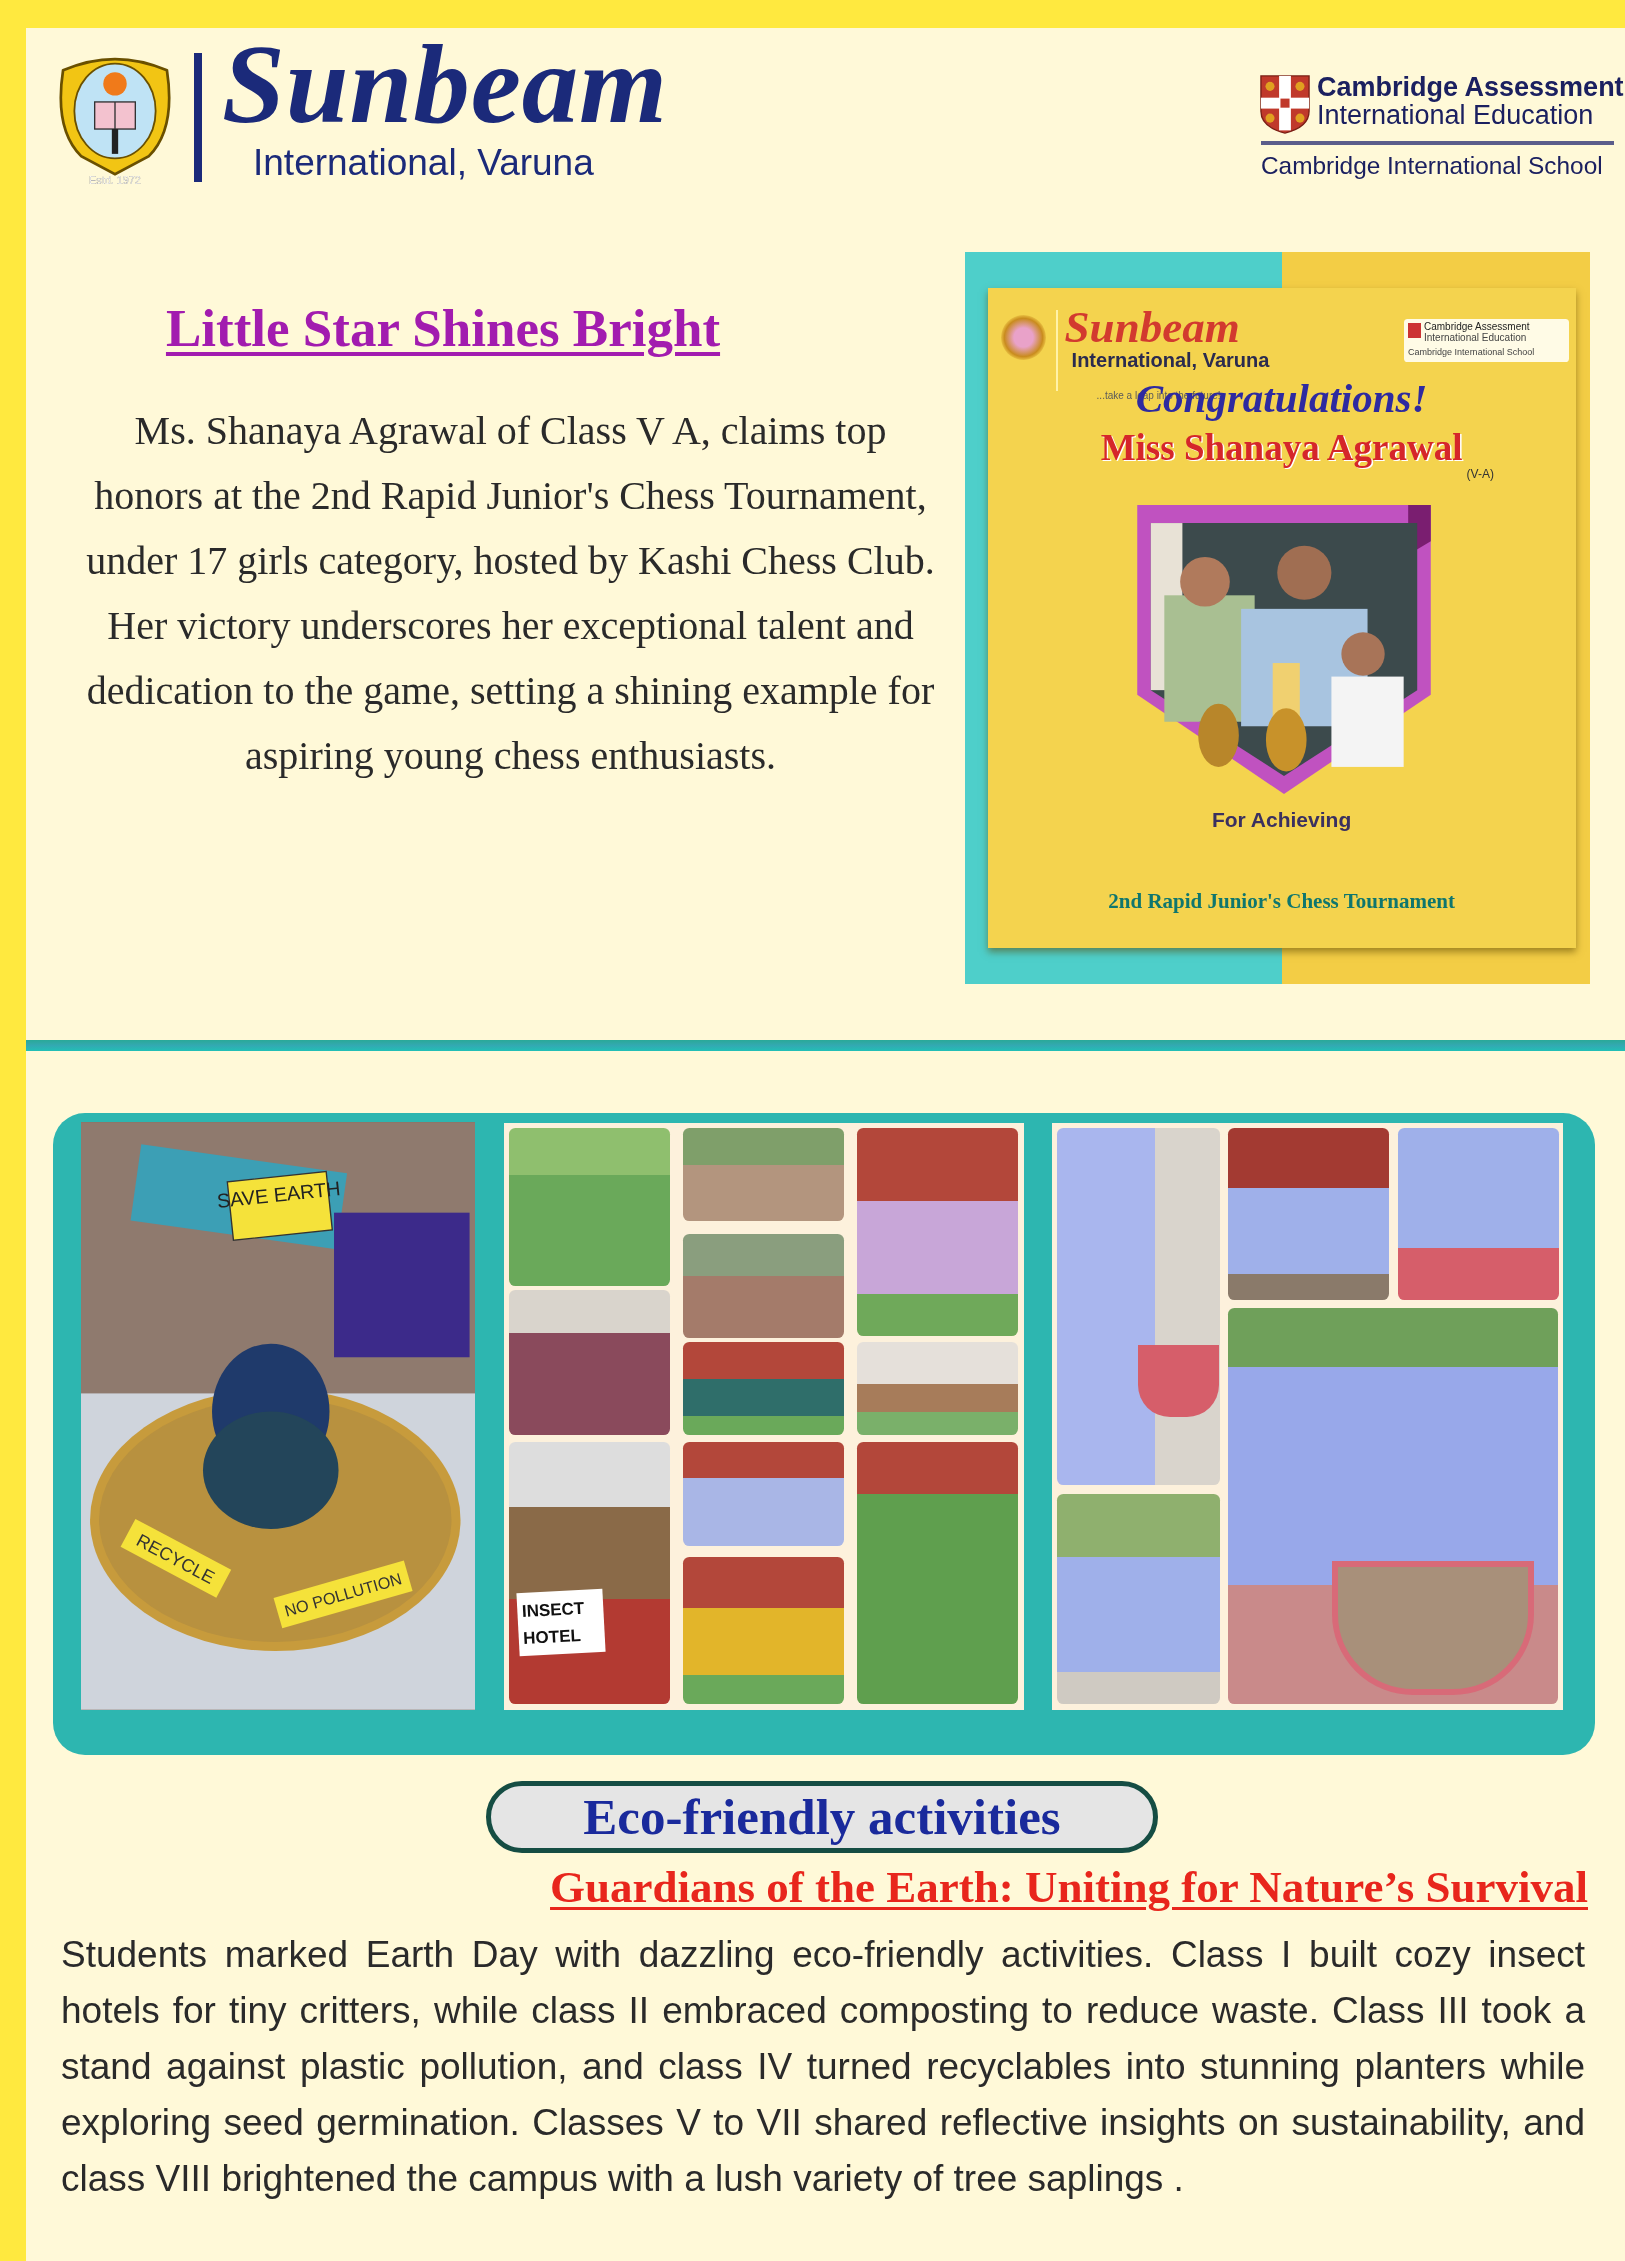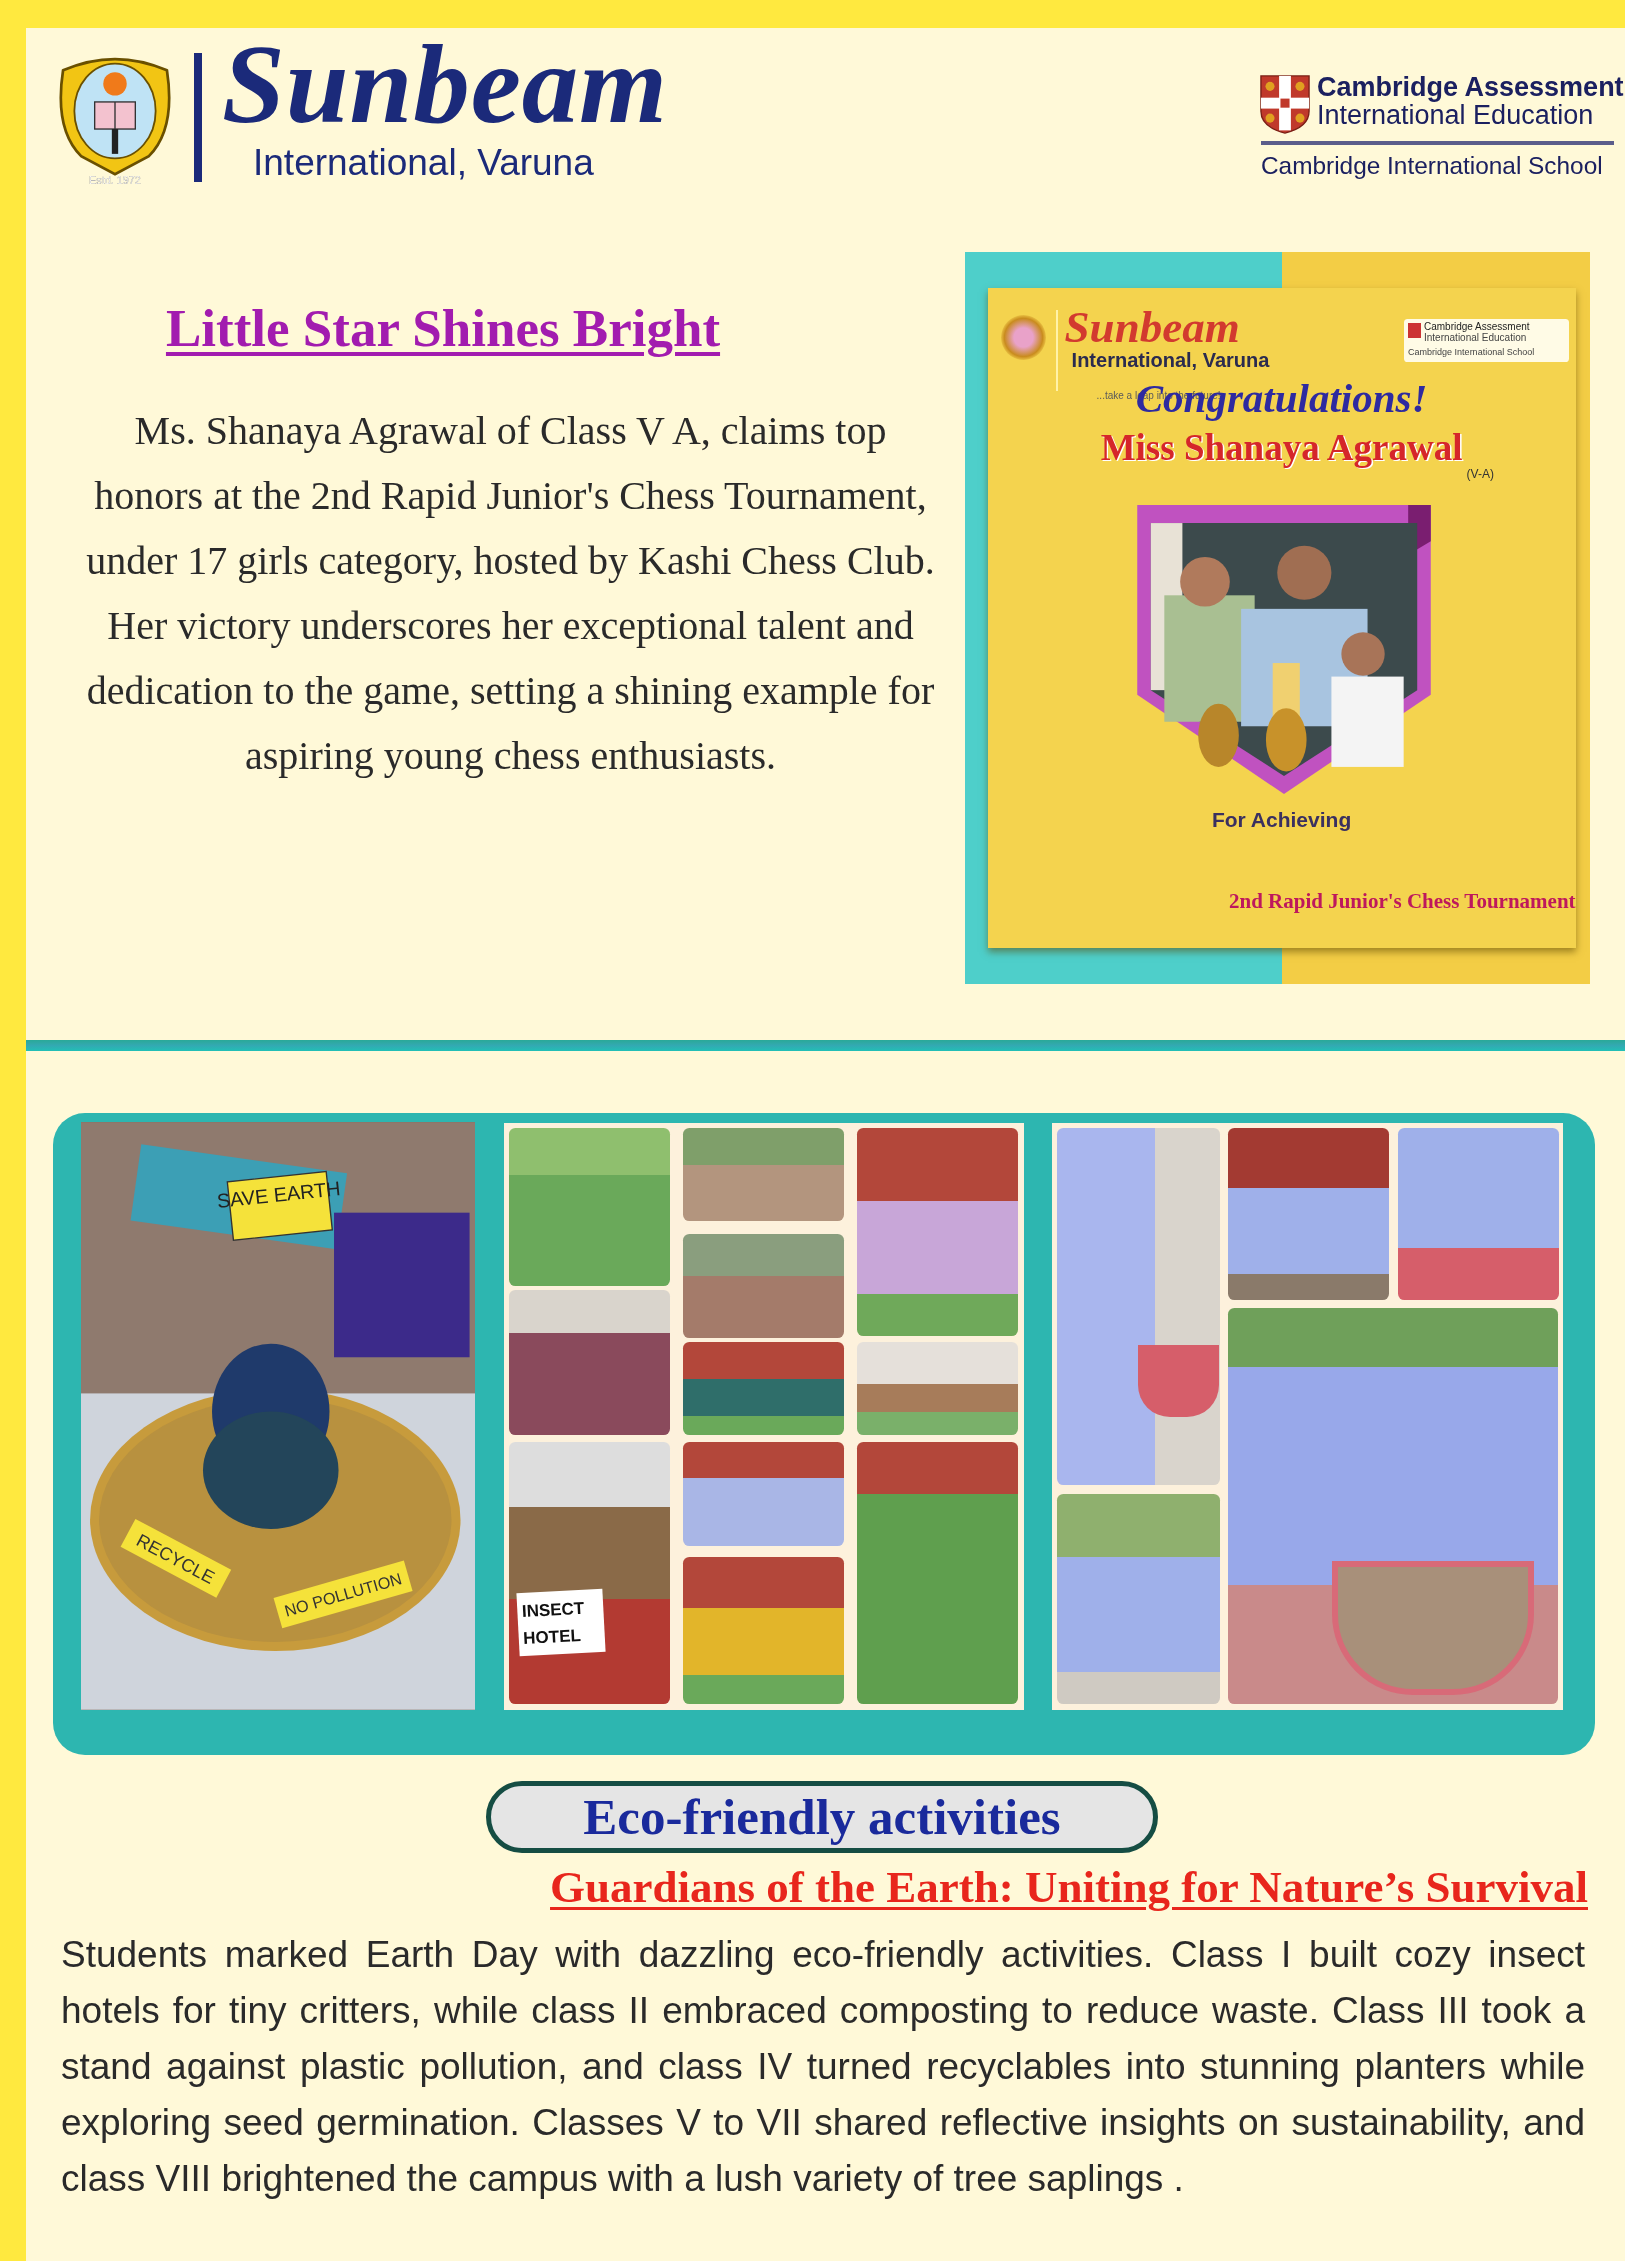--- a/index.html
+++ b/index.html
@@ -47,21 +47,21 @@
   .p-cam .c { position:absolute; left:4.5px; top:28px; font-family:"Liberation Sans", sans-serif; font-size:9px; color:#444; }
   .p-congrats { position:absolute; left:0; top:86px; width:588px; text-align:center; font-size:41px;
                 font-weight:bold; font-style:italic; color:#2e2aa0; }
   .p-name { position:absolute; left:0; top:138px; width:588px; text-align:center; font-size:37px; font-weight:bold;
             color:#d5262a; text-shadow: 1.4px 1.4px 0 #fff; }
   .p-class { position:absolute; left:479px; top:179px; font-family:"Liberation Sans", sans-serif; font-size:12px; font-weight:normal; color:#333; }
   .p-shield { position:absolute; left:149px; top:217px; width:294px; height:289px; }
   .p-for { position:absolute; left:0; top:520px; width:588px; text-align:center; font-family:"Liberation Sans", sans-serif;
            font-size:21px; font-weight:bold; color:#3a3060; }
   .p-prize { position:absolute; left:0; top:554px; width:588px; text-align:center; font-size:36px; font-weight:bold; color:#c9232a; }
-  .p-tourn { position:absolute; left:0; top:601px; width:588px; text-align:right; font-size:21px; font-weight:bold; color:#be185d; }
+  .p-tourn { position:absolute; left:0; top:601px; width:588px; text-align:center; font-size:21px; font-weight:bold; color:#0f766e; }
 
   
   .teal-divider { position:absolute; left:26px; top:1040px; width:1599px; height:11.3px;
                   background:linear-gradient(#2aa998,#33a9b2,#21c0b6); }
 
   
   .photo-frame { position:absolute; left:53px; top:1113px; width:1542px; height:642px; background:#2db6b0; border-radius:32px; }
   .ph { position:absolute; overflow:hidden; }
   .ph1 { left:28px; top:9px; width:394px; height:588px; background:#8a7060; }
   .ph-collage { background:#fdf1dc; }

